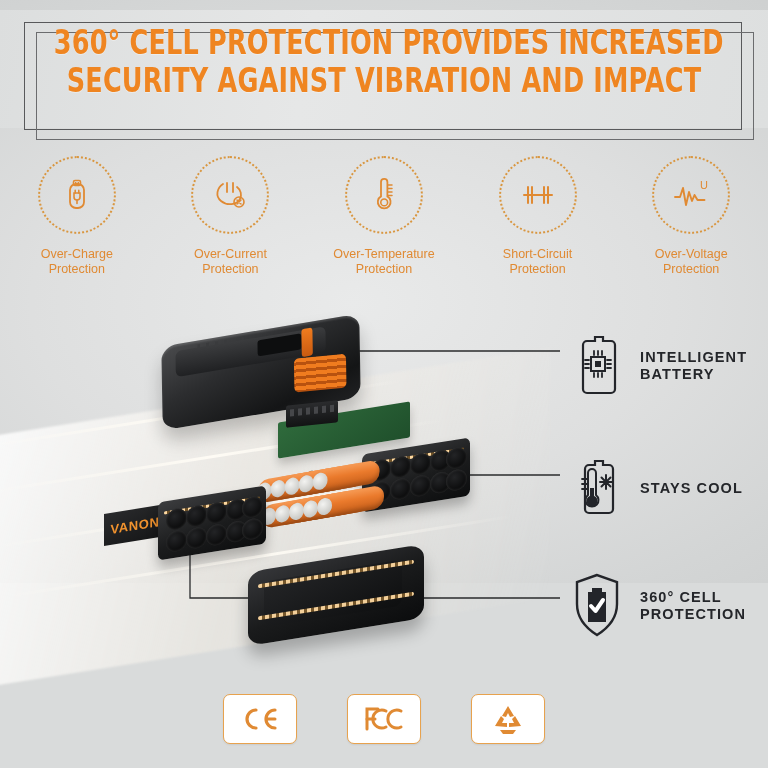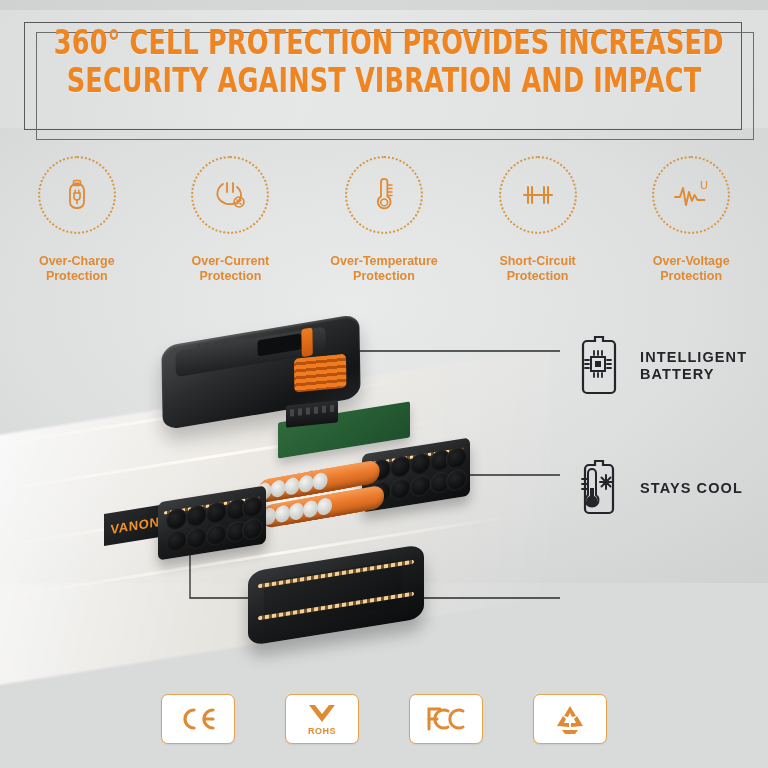--- a/index.html
+++ b/index.html
@@ -38,22 +38,22 @@
 
   
   .prot-row{position:absolute;left:0;top:156px;width:768px;height:130px;display:flex;}
   .prot-item{flex:1;display:flex;flex-direction:column;align-items:center;}
   .prot-circle{
     width:74px;height:74px;border-radius:50%;
     border:2.5px dotted #d9963f;
     display:flex;align-items:center;justify-content:center;
   }
   .prot-label{
-    margin-top:20px;text-align:center;color:#e08a33;
-    font-size:12.5px;line-height:15px;font-weight:bold;
+    margin-top:13px;text-align:center;color:#e08a33;
+    font-size:12.5px;line-height:15px;font-weight:normal;
   }
 
   
   .diagram{position:absolute;left:0;top:296px;width:768px;height:370px;}
   .glow-plate{
     position:absolute;left:-10px;top:96px;width:560px;height:250px;
     background:linear-gradient(104deg,rgba(255,255,255,.85),rgba(255,246,232,.35) 45%,rgba(255,255,255,0));
     transform:skewY(-9deg);
     filter:blur(1px);
   }
@@ -396,38 +396,45 @@
         <path d="M12 27h4M12 31h4M12 35h4M34 27h4M34 31h4M34 35h4" stroke="#23252a" stroke-width="1.8" stroke-linecap="round"></path>
         <path d="M21 18v4M25 18v4M29 18v4M21 40v4M25 40v4M29 40v4" stroke="#23252a" stroke-width="1.8" stroke-linecap="round"></path>
       </svg>
     </div>
     <div class="feat-txt">
       <span>INTELLIGENT</span>
       <span>BATTERY</span>
     </div>
   </div>
 
+  <div class="feat" style="left:568px;top:570px;">
+    <div class="feat-ico">
+      <svg width="54" height="70" viewBox="0 0 54 70">
+        <path d="M27 4L7 11v22c0 16 12 26 20 31 8-5 20-15 20-31V11z" fill="none" stroke="#23252a" stroke-width="2.4"></path>
+        <path d="M22 17h10v4h4v30H18V21h4z" fill="#23252a"></path>
+        <path d="M21 35l4.5 5L33 29" fill="none" stroke="#fff" stroke-width="4" stroke-linecap="round" stroke-linejoin="round"></path>
+      </svg>
+    </div>
+    <div class="feat-txt">
+      <span>360° CELL</span>
+      <span>PROTECTION</span>
+    </div>
+  </div>
 
   <div class="certs">
 
     <div class="cert">
       <svg width="46" height="26" viewBox="0 0 46 26">
         <path d="M19 4a9 9 0 1 0 0 18" fill="none" stroke="#e08a33" stroke-width="3.2" stroke-linecap="round"></path>
         <path d="M38 4a9 9 0 1 0 0 18" fill="none" stroke="#e08a33" stroke-width="3.2" stroke-linecap="round"></path>
         <path d="M29.5 13h8.5" stroke="#e08a33" stroke-width="3" stroke-linecap="round"></path>
       </svg>
       <div class="cert-lab"></div>
     </div>
 
-    <div class="cert">
-      <svg width="34" height="22" viewBox="0 0 34 22">
-        <path d="M4 2l13 17L30 2l-6 0-7 9-7-9z" fill="#e08a33"></path>
-      </svg>
-      <div class="cert-lab">ROHS</div>
-    </div>
 
     <div class="cert">
       <svg width="46" height="26" viewBox="0 0 46 26">
         <path d="M6 23V3h11" fill="none" stroke="#e08a33" stroke-width="3" stroke-linecap="round"></path>
         <path d="M6 13h8" stroke="#e08a33" stroke-width="3" stroke-linecap="round"></path>
         <path d="M25 5a9 9 0 1 0 0 16" fill="none" stroke="#e08a33" stroke-width="3" stroke-linecap="round"></path>
         <path d="M40 5a9 9 0 1 0 0 16" fill="none" stroke="#e08a33" stroke-width="3" stroke-linecap="round"></path>
       </svg>
       <div class="cert-lab"></div>
     </div>

